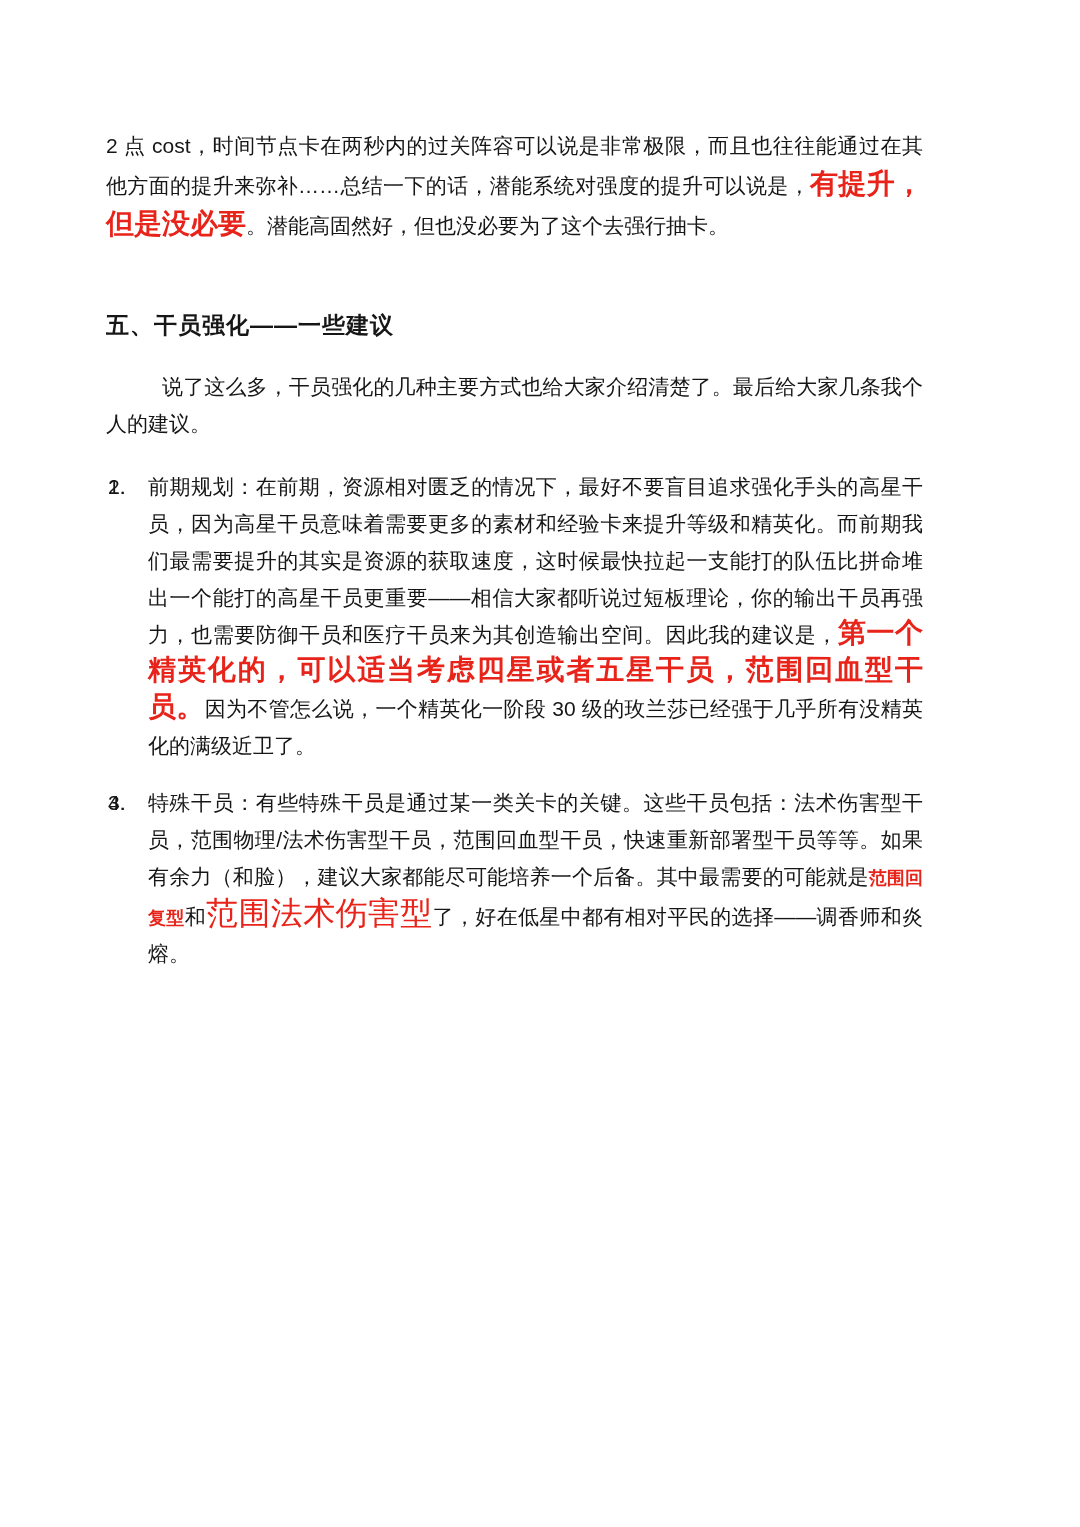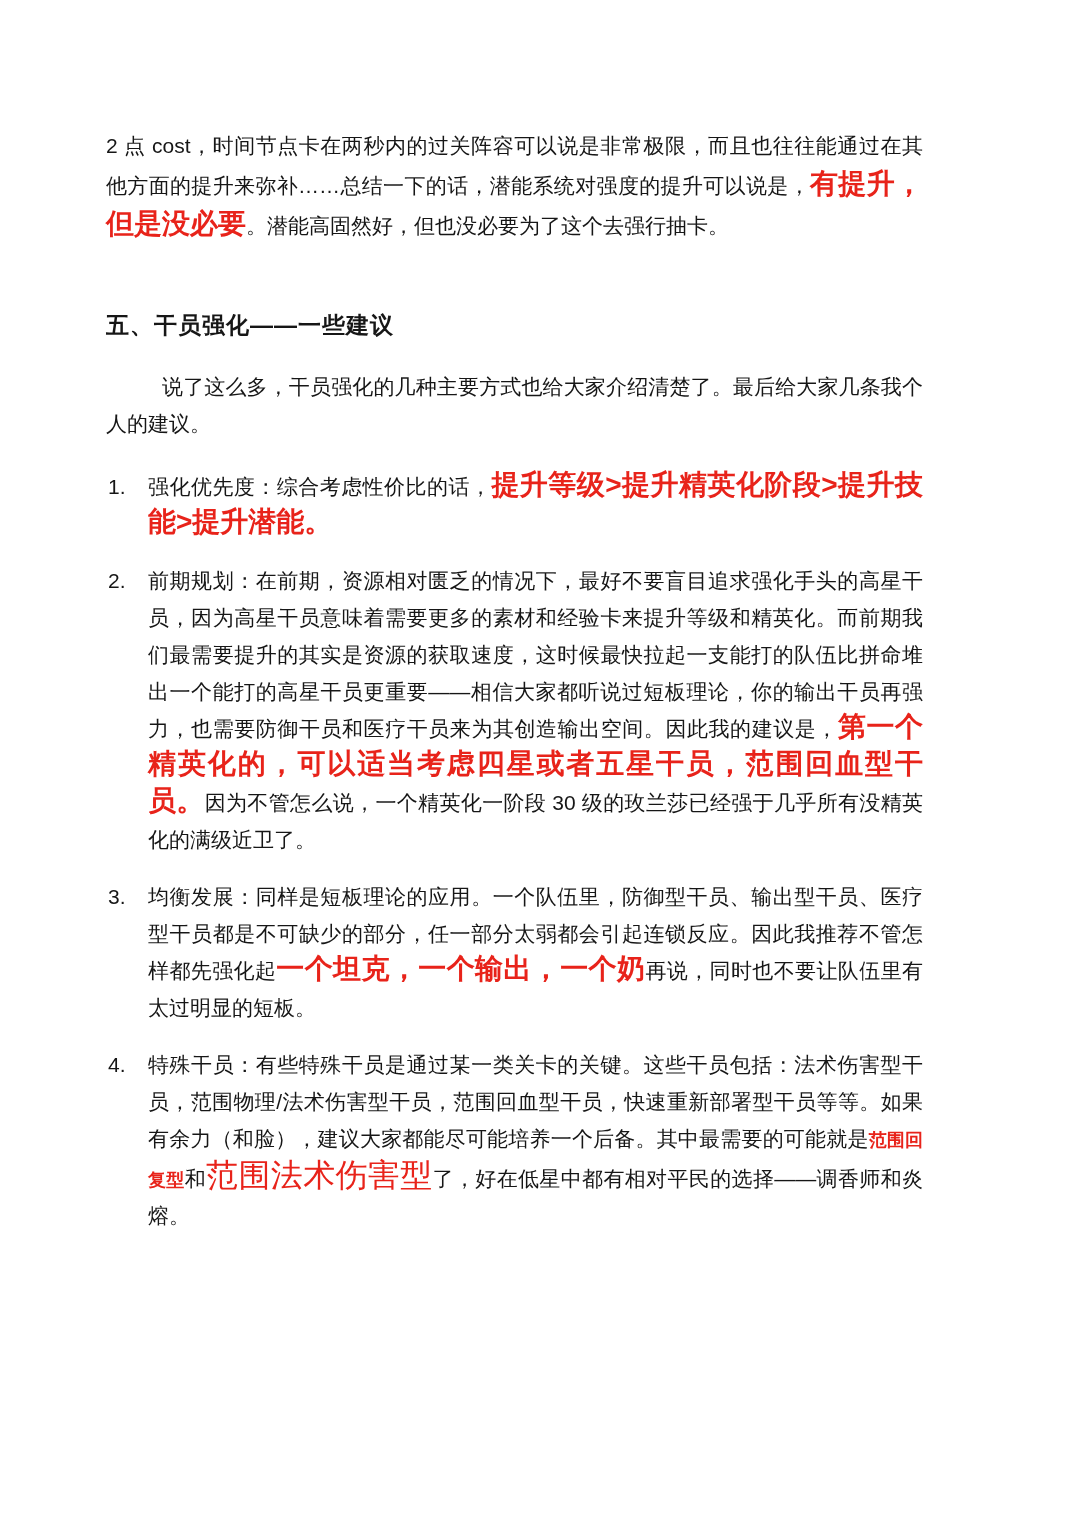--- a/index.html
+++ b/index.html
@@ -91,29 +91,27 @@
 
     <p class="para"><span class="run-normal">2 点 cost，时间节点卡在两秒内的过关阵容可以说是非常极限，而且也往往能通过在其他方面的提升来弥补……总结一下的话，潜能系统对强度的提升可以说是，</span><span class="run-red-bold-large">有提升，但是没必要</span><span class="run-normal">。潜能高固然好，但也没必要为了这个去强行抽卡。</span></p>
 
     <h2 class="heading">五、干员强化——一些建议</h2>
 
     <p class="para indent"><span class="run-normal">说了这么多，干员强化的几种主要方式也给大家介绍清楚了。最后给大家几条我个人的建议。</span></p>
 
     <ol class="advice-list">
       <li>
         <span class="num">1.</span>
-        <span class="li-text"><span class="run-normal">强化优先度：综合考虑性价比的话，</span><span class="run-red-bold-large">提升等级&gt;提升精英化阶段&gt;提升技能&gt;提升潜能。</span></span>
       </li>
       <li>
         <span class="num">2.</span>
         <span class="li-text"><span class="run-normal">前期规划：在前期，资源相对匮乏的情况下，最好不要盲目追求强化手头的高星干员，因为高星干员意味着需要更多的素材和经验卡来提升等级和精英化。而前期我们最需要提升的其实是资源的获取速度，这时候最快拉起一支能打的队伍比拼命堆出一个能打的高星干员更重要——相信大家都听说过短板理论，你的输出干员再强力，也需要防御干员和医疗干员来为其创造输出空间。因此我的建议是，</span><span class="run-red-bold-large">第一个精英化的，可以适当考虑四星或者五星干员，范围回血型干员。</span><span class="run-normal">因为不管怎么说，一个精英化一阶段 30 级的玫兰莎已经强于几乎所有没精英化的满级近卫了。</span></span>
       </li>
       <li>
         <span class="num">3.</span>
-        <span class="li-text"><span class="run-normal">均衡发展：同样是短板理论的应用。一个队伍里，防御型干员、输出型干员、医疗型干员都是不可缺少的部分，任一部分太弱都会引起连锁反应。因此我推荐不管怎样都先强化起</span><span class="run-red-bold-large">一个坦克，一个输出，一个奶</span><span class="run-normal">再说，同时也不要让队伍里有太过明显的短板。</span></span>
       </li>
       <li>
         <span class="num">4.</span>
         <span class="li-text"><span class="run-normal">特殊干员：有些特殊干员是通过某一类关卡的关键。这些干员包括：法术伤害型干员，范围物理/法术伤害型干员，范围回血型干员，快速重新部署型干员等等。如果有余力（和脸），建议大家都能尽可能培养一个后备。其中最需要的可能就是</span><span class="run-red-bold">范围回复型</span><span class="run-normal">和</span><span class="run-red">范围法术伤害型</span><span class="run-normal">了，好在低星中都有相对平民的选择——调香师和炎熔。</span></span>
       </li>
     </ol>
 
   </div>
 </div>
 

